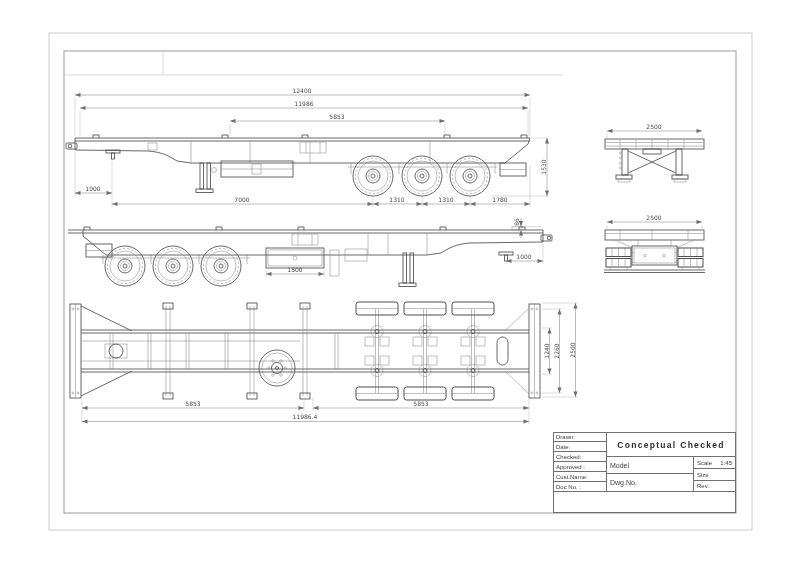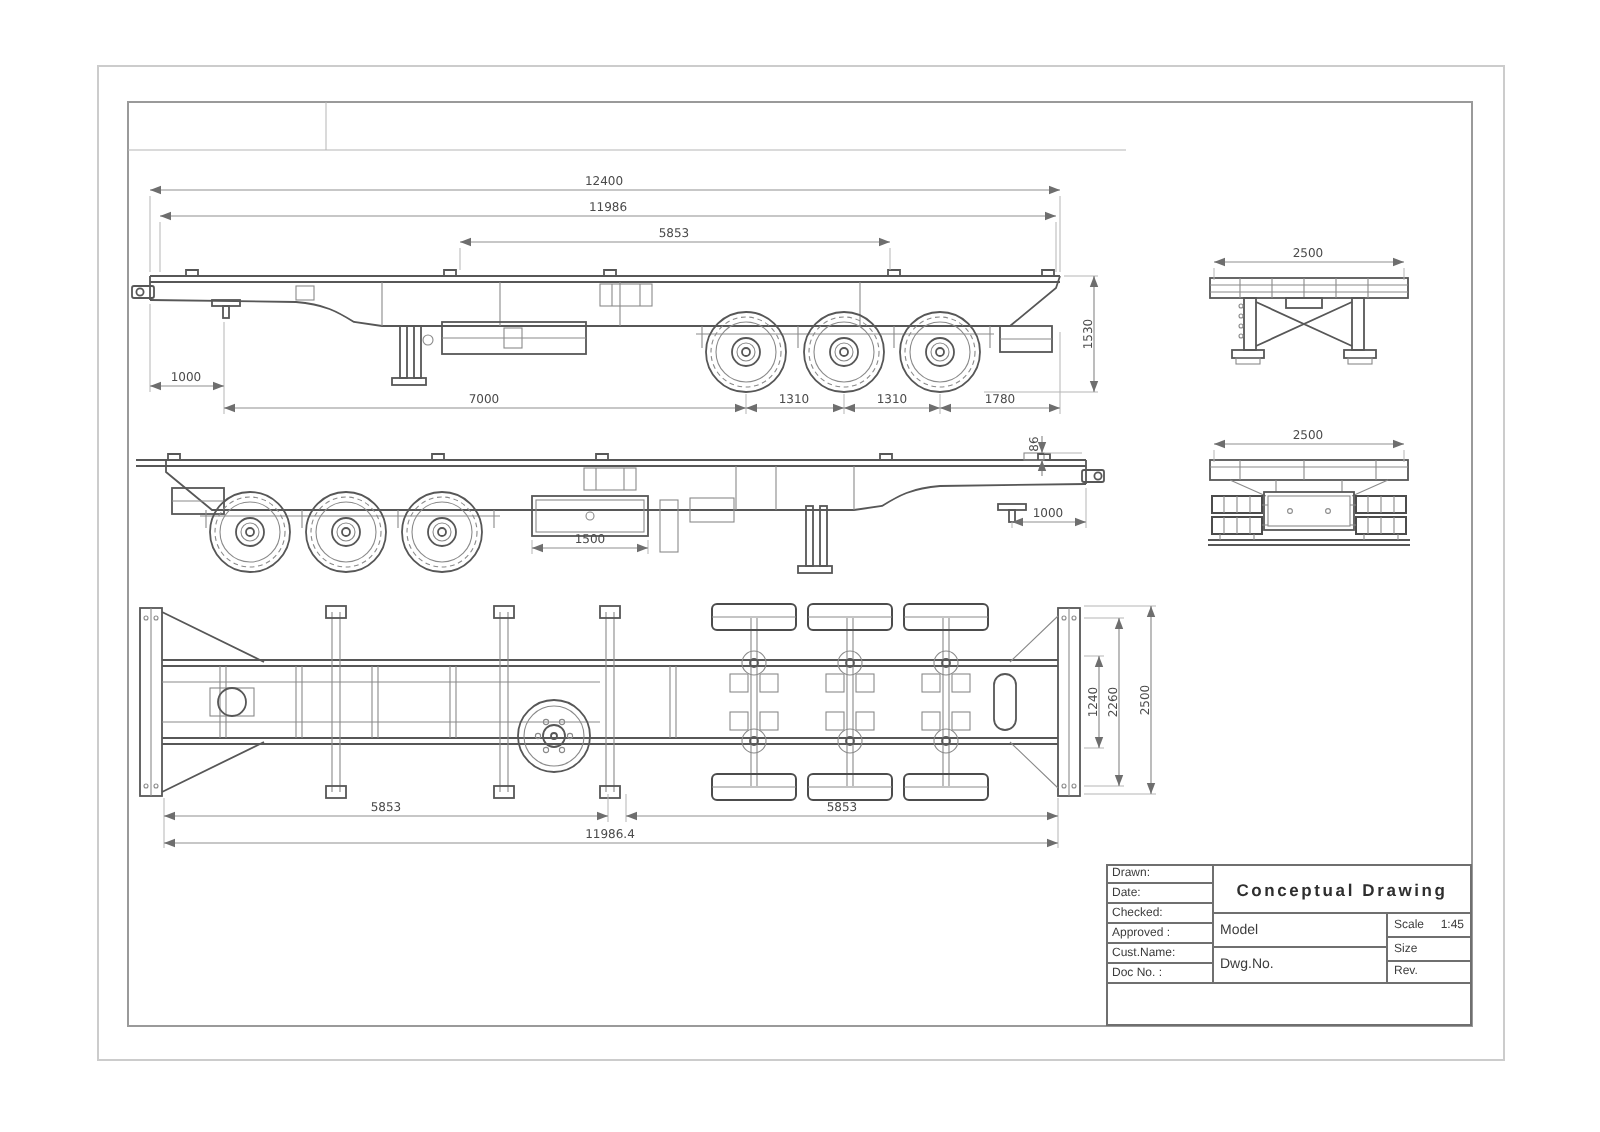--- a/index.html
+++ b/index.html
@@ -251,21 +251,21 @@
 </svg>
 
 <div>
   <div class="tb-cell tb-label" style="left:553px;top:432px;width:54px;height:10px;">Drawn:</div>
   <div class="tb-cell tb-label" style="left:553px;top:441px;width:54px;height:11px;">Date:</div>
   <div class="tb-cell tb-label" style="left:553px;top:451px;width:54px;height:11px;">Checked:</div>
   <div class="tb-cell tb-label" style="left:553px;top:461px;width:54px;height:11px;">Approved :</div>
   <div class="tb-cell tb-label" style="left:553px;top:471px;width:54px;height:11px;">Cust.Name:</div>
   <div class="tb-cell tb-label" style="left:553px;top:481px;width:54px;height:11px;">Doc No. :</div>
 
-  <div class="tb-cell tb-title" style="left:606px;top:432px;width:130px;height:25px;">Conceptual Drawing</div>
+  <div class="tb-cell tb-title" style="left:606px;top:432px;width:130px;height:25px;">Conceptual Checked</div>
   <div class="tb-cell tb-mid" style="left:606px;top:456px;width:88px;height:18px;">Model</div>
   <div class="tb-cell tb-mid" style="left:606px;top:473px;width:88px;height:19px;">Dwg.No.</div>
 
   <div class="tb-cell tb-sm" style="left:693px;top:456px;width:43px;height:13px;">
     <span>Scale</span>
     <span>1:45</span>
   </div>
   <div class="tb-cell tb-sm" style="left:693px;top:468px;width:43px;height:13px;">Size</div>
   <div class="tb-cell tb-sm" style="left:693px;top:480px;width:43px;height:12px;">Rev.</div>
 

